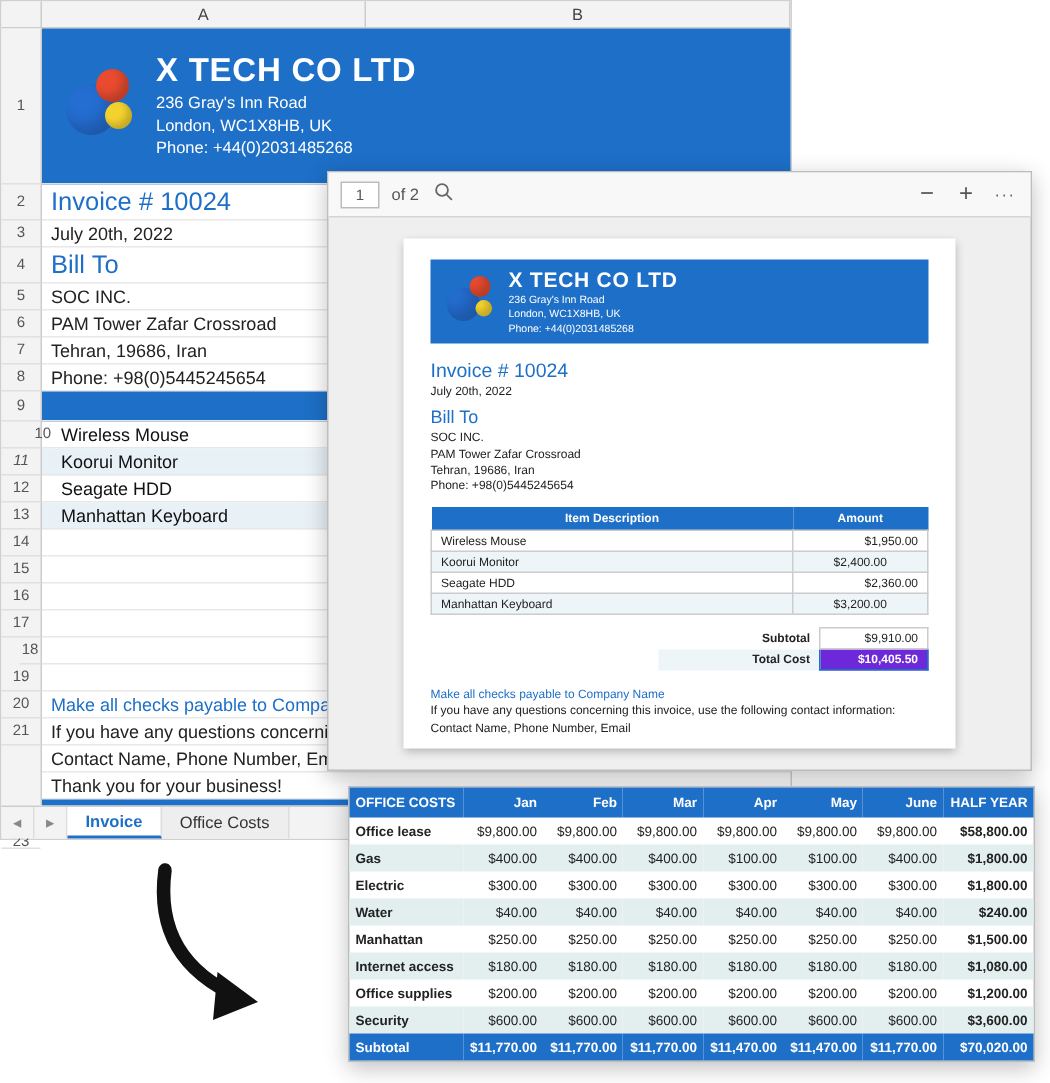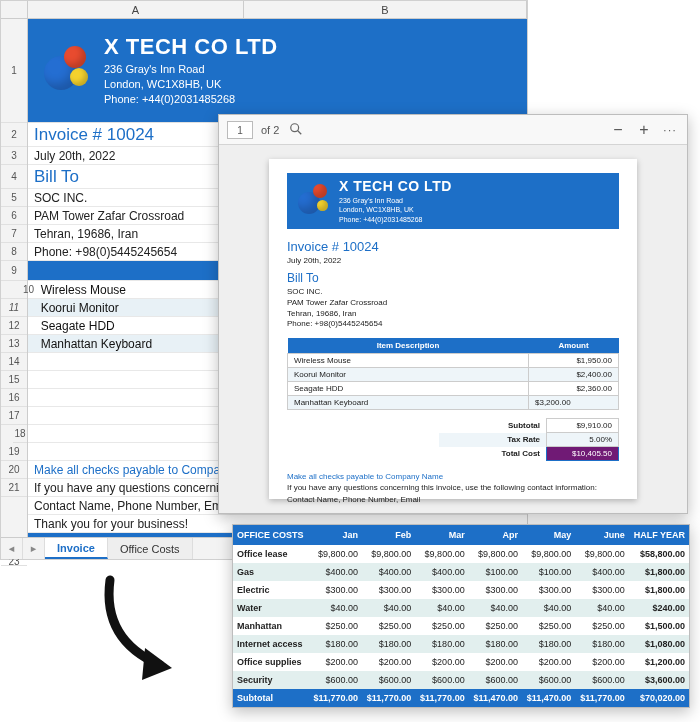--- a/index.html
+++ b/index.html
@@ -157,21 +157,21 @@
   .pdf table{width:100%;border-collapse:collapse;font-size:8px;}
   .pdf thead th{background:#1d6fc7;color:#fff;padding:3px 6px;font-weight:600;}
   .pdf tbody td{border:1px solid #ccc;padding:2px 6px;}
   .pdf tbody tr:nth-child(even) td{background:#eef5f9;}
   .pdf .totals{margin-top:8px;display:flex;justify-content:flex-end;}
   .pdf .totals table{width:180px;}
   .pdf .totals td{padding:2px 6px;border:none;}
   .pdf .totals .lbl{text-align:right;font-weight:600;}
   .pdf .totals .val{text-align:right;border:1px solid #ccc;width:72px;}
   .pdf .totals .tc .lbl{}
-  .pdf .totals .tc .val{background:#701a75;color:#fff;border-color:#1d6fc7;font-weight:400;}
+  .pdf .totals .tc .val{background:#6d28d9;color:#fff;border-color:#1d6fc7;font-weight:700;}
   .pdf .foot{font-size:8px;margin-top:10px;line-height:1.4;}
   .pdf .foot .pay{color:#1d6fc7;}
 
   
   .costs {
     position: absolute;
     top: 524px; left: 232px;
     width: 458px;
     border:1px solid #bdbdbd;
     box-shadow:0 4px 14px rgba(0,0,0,.25);
@@ -327,42 +327,38 @@
           <th style="text-align:center;width:90px;">Amount</th>
         </tr>
           </thead>
         <tbody id="pdf-rows">
             <tr>
               <td>Wireless Mouse</td>
               <td style="text-align:right;">$1,950.00</td>
             </tr>
             <tr>
               <td>Koorui Monitor</td>
-              <td style="text-align:right;">$2,400.00</td>
+              <td style="text-align:center;">$2,400.00</td>
             </tr>
             <tr>
               <td>Seagate HDD</td>
               <td style="text-align:right;">$2,360.00</td>
             </tr>
             <tr>
               <td>Manhattan Keyboard</td>
-              <td style="text-align:left;">$3,200.00</td>
+              <td style="text-align:center;">$3,200.00</td>
             </tr>
           </tbody>
       </table>
       <div class="totals">
         <table>
           <tbody>
               <tr>
                 <td class="lbl">Subtotal</td>
                 <td class="val">$9,910.00</td>
-              </tr>
-          <tr>
-                <td class="lbl">Tax Rate</td>
-                <td class="val">5.00%</td>
               </tr>
           <tr class="tc">
                 <td class="lbl">Total Cost</td>
                 <td class="val">$10,405.50</td>
               </tr>
         </tbody>
           </table>
       </div>
       <div class="foot">
         <div class="pay">Make all checks payable to Company Name</div>

